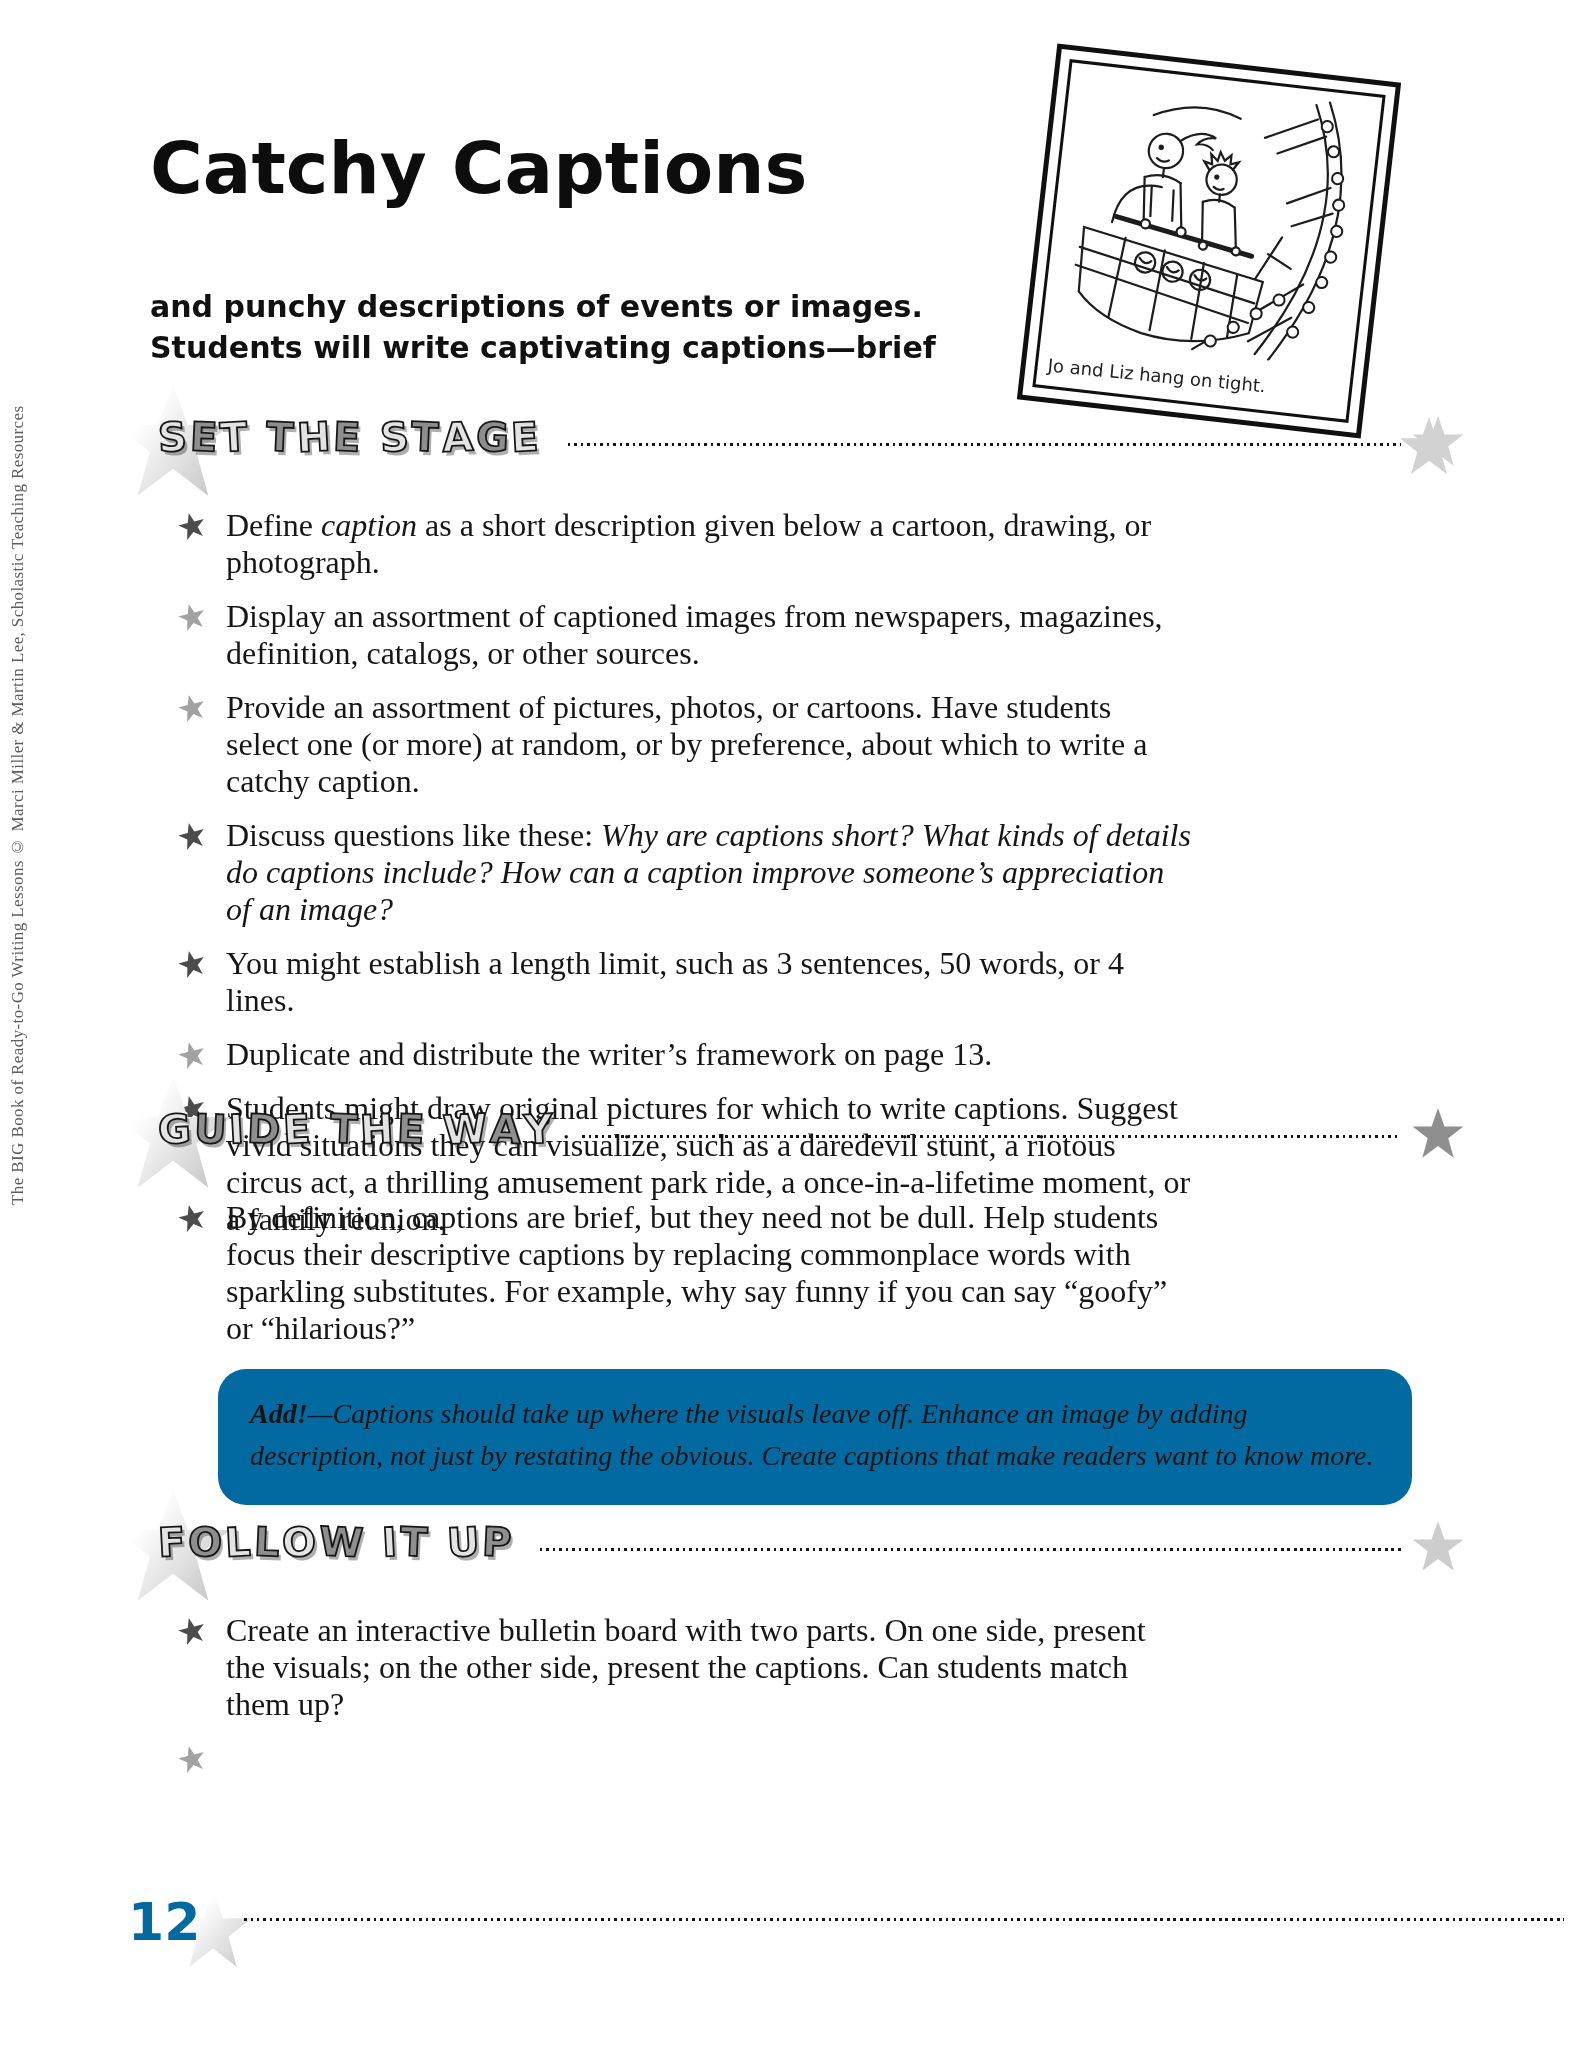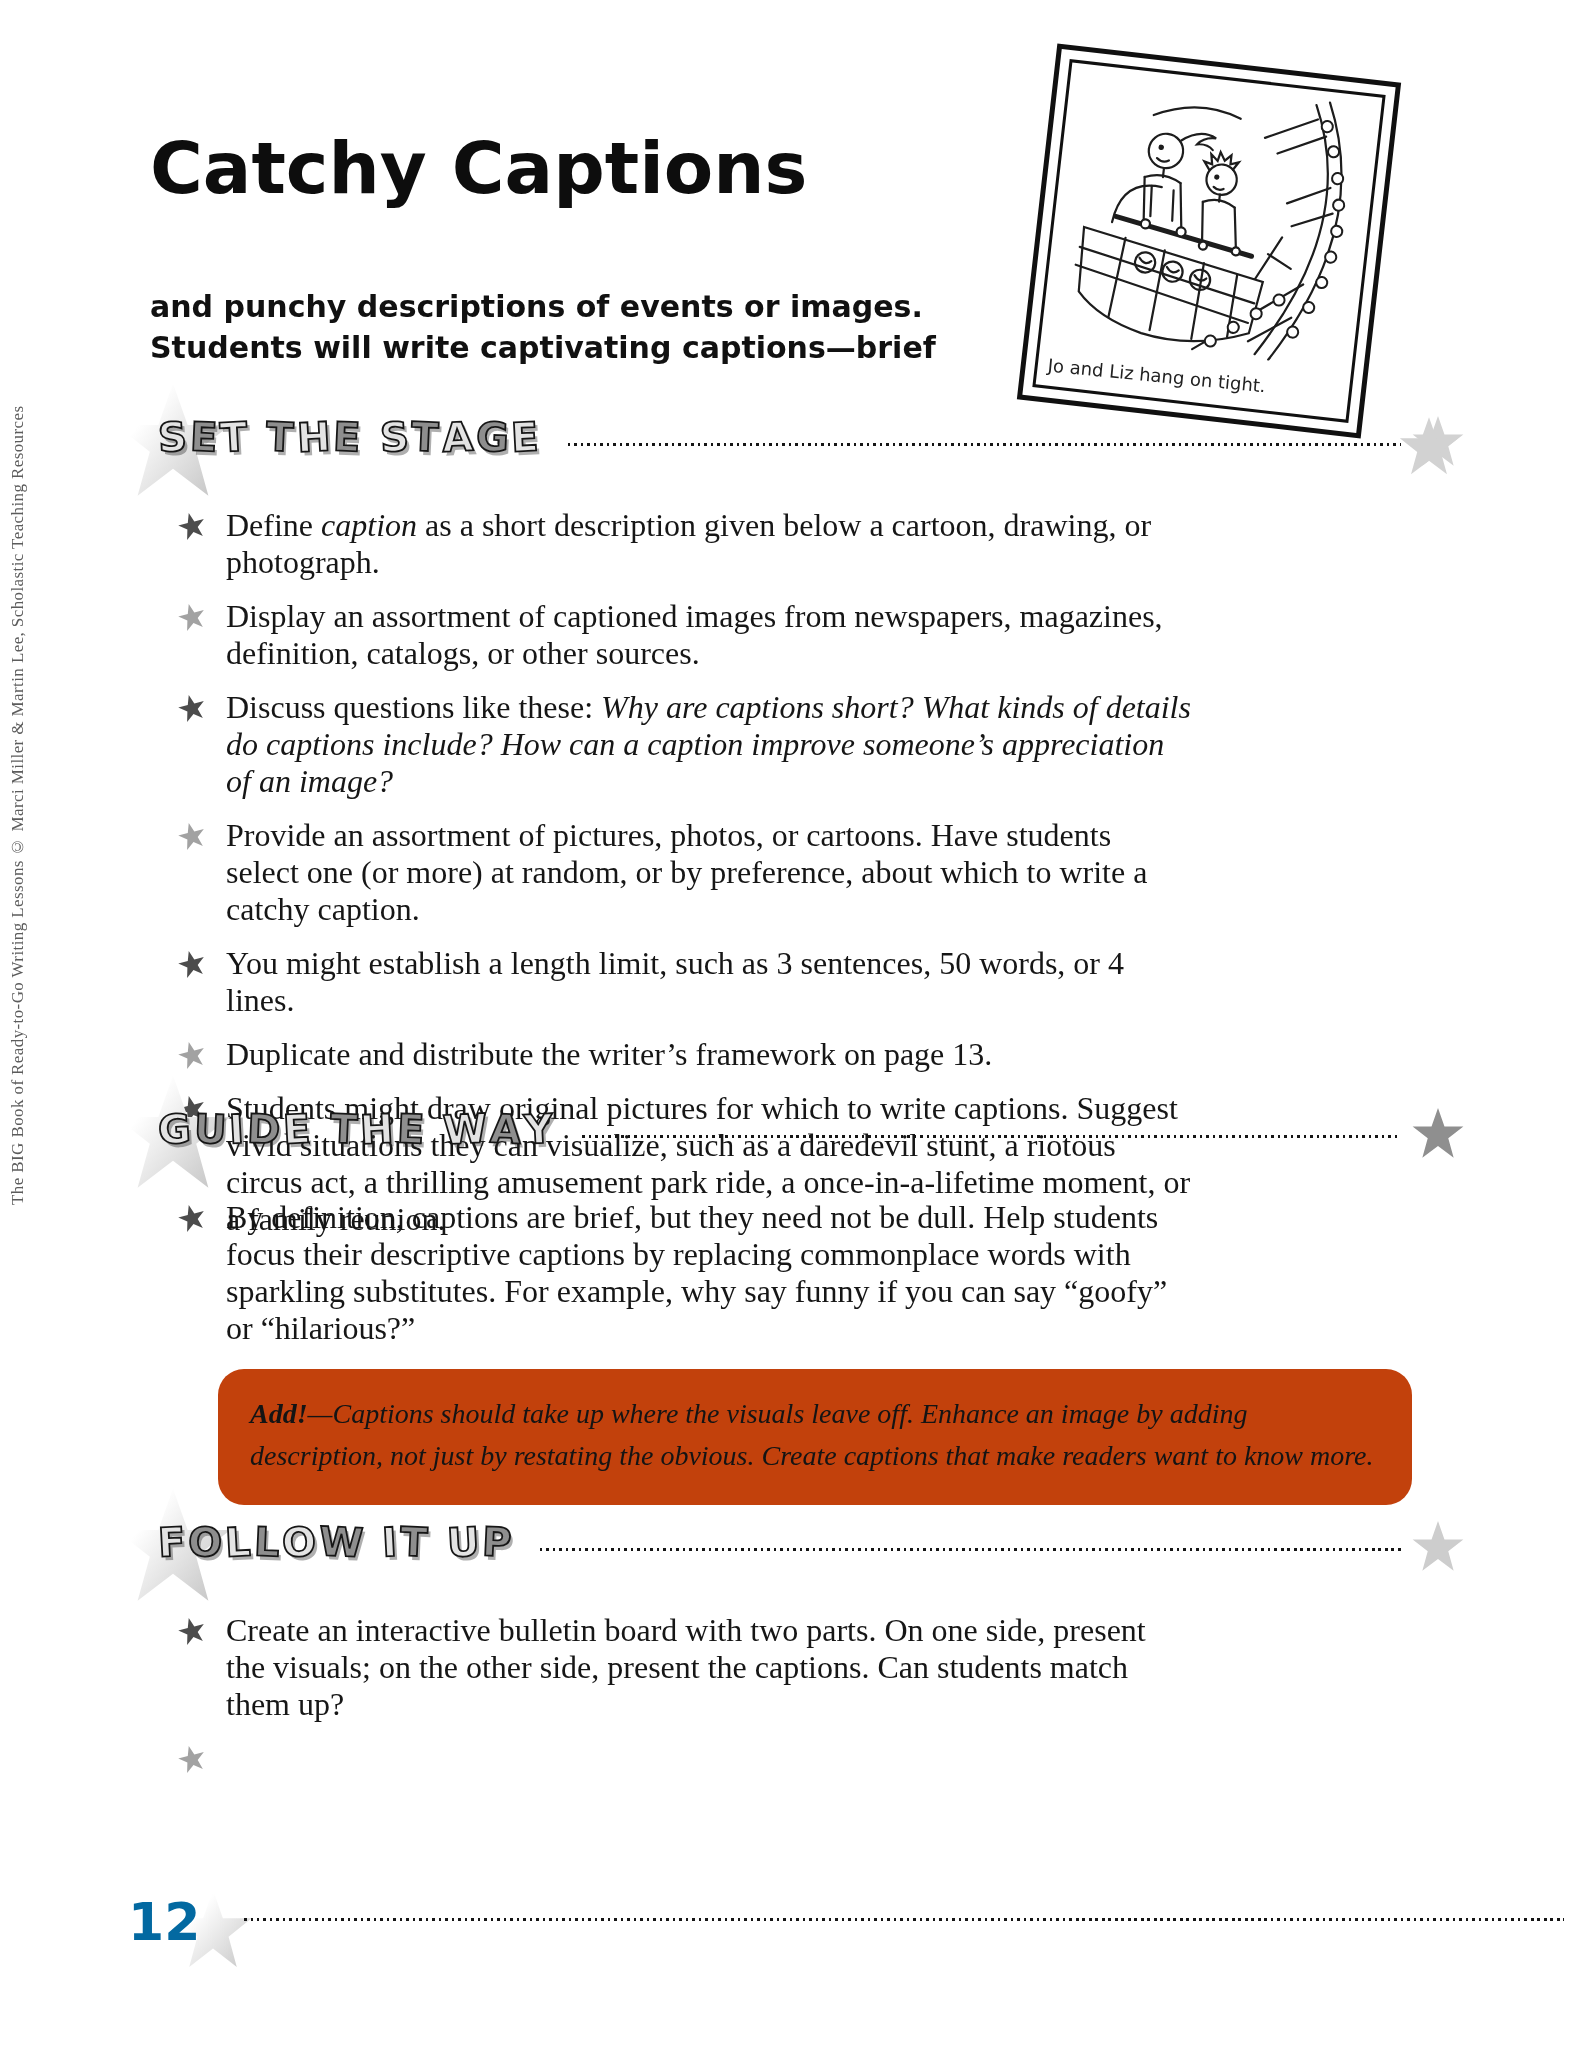--- a/index.html
+++ b/index.html
@@ -176,26 +176,26 @@
         <div class="bullets">
           <div class="bullet">
             <div class="bstar star" style="background: rgb(76, 76, 76);"></div>
             <div class="btext"><span>Define </span><span class="it">caption</span><span> as a short description given below a cartoon, drawing, or photograph.</span></div>
           </div>
           <div class="bullet">
             <div class="bstar star" style="background: rgb(162, 162, 162);"></div>
             <div class="btext"><span>Display an assortment of captioned images from newspapers, magazines, definition, catalogs, or other sources.</span></div>
           </div>
           <div class="bullet">
+            <div class="bstar star" style="background: rgb(162, 162, 162);"></div>
+            <div class="btext"><span>Provide an assortment of pictures, photos, or cartoons. Have students select one (or more) at random, or by preference, about which to write a catchy caption.</span></div>
+          </div>
+          <div class="bullet">
             <div class="bstar star" style="background: rgb(76, 76, 76);"></div>
             <div class="btext"><span>Discuss questions like these: </span><span class="it">Why are captions short? What kinds of details do captions include? How can a caption improve someone’s appreciation of an image?</span></div>
-          </div>
-          <div class="bullet">
-            <div class="bstar star" style="background: rgb(162, 162, 162);"></div>
-            <div class="btext"><span>Provide an assortment of pictures, photos, or cartoons. Have students select one (or more) at random, or by preference, about which to write a catchy caption.</span></div>
           </div>
           <div class="bullet">
             <div class="bstar star" style="background: rgb(76, 76, 76);"></div>
             <div class="btext"><span>You might establish a length limit, such as 3 sentences, 50 words, or 4 lines.</span></div>
           </div>
           <div class="bullet">
             <div class="bstar star" style="background: rgb(162, 162, 162);"></div>
             <div class="btext"><span>Duplicate and distribute the writer’s framework on page 13.</span></div>
           </div>
           <div class="bullet">
@@ -210,21 +210,21 @@
           <div class="sec-title"><span class="ltr c1 r1">G</span><span class="ltr c2 r2">U</span><span class="ltr c1 r1">I</span><span class="ltr c2 r2">D</span><span class="ltr c1 r1">E</span><span class="sp"></span><span class="ltr c2 r2">T</span><span class="ltr c1 r1">H</span><span class="ltr c2 r2">E</span><span class="sp"></span><span class="ltr c1 r1">W</span><span class="ltr c2 r2">A</span><span class="ltr c1 r1">Y</span></div>
           <div class="dots"></div>
           <div class="end-star star" style="background: rgb(143, 143, 143);"></div>
         </div>
         <div class="bullets">
           <div class="bullet">
             <div class="bstar star" style="background: rgb(76, 76, 76);"></div>
             <div class="btext"><span>By definition, captions are brief, but they need not be dull. Help students focus their descriptive captions by replacing commonplace words with sparkling substitutes. For example, why say funny if you can say “goofy” or “hilarious?”</span></div>
           </div>
         </div>
-        <div class="callout" style="background: #c2410c; border-radius: 26px;"><span class="bd">Add!</span><span>—Captions should take up where the visuals leave off. Enhance an image by adding description, not just by restating the obvious. Create captions that make readers want to know more.</span></div>
+        <div class="callout" style="background: #0369a1;"><span class="bd">Add!</span><span>—Captions should take up where the visuals leave off. Enhance an image by adding description, not just by restating the obvious. Create captions that make readers want to know more.</span></div>
       </section>
       <section class="section" style="top: 1498px;">
         <div class="sec-header">
           <div class="big-star star"></div>
           <div class="sec-title"><span class="ltr c1 r1">F</span><span class="ltr c2 r2">O</span><span class="ltr c1 r1">L</span><span class="ltr c2 r2">L</span><span class="ltr c1 r1">O</span><span class="ltr c2 r2">W</span><span class="sp"></span><span class="ltr c1 r1">I</span><span class="ltr c2 r2">T</span><span class="sp"></span><span class="ltr c1 r1">U</span><span class="ltr c2 r2">P</span></div>
           <div class="dots"></div>
           <div class="end-star star" style="background: rgb(205, 205, 205);"></div>
         </div>
         <div class="bullets">
           <div class="bullet">

